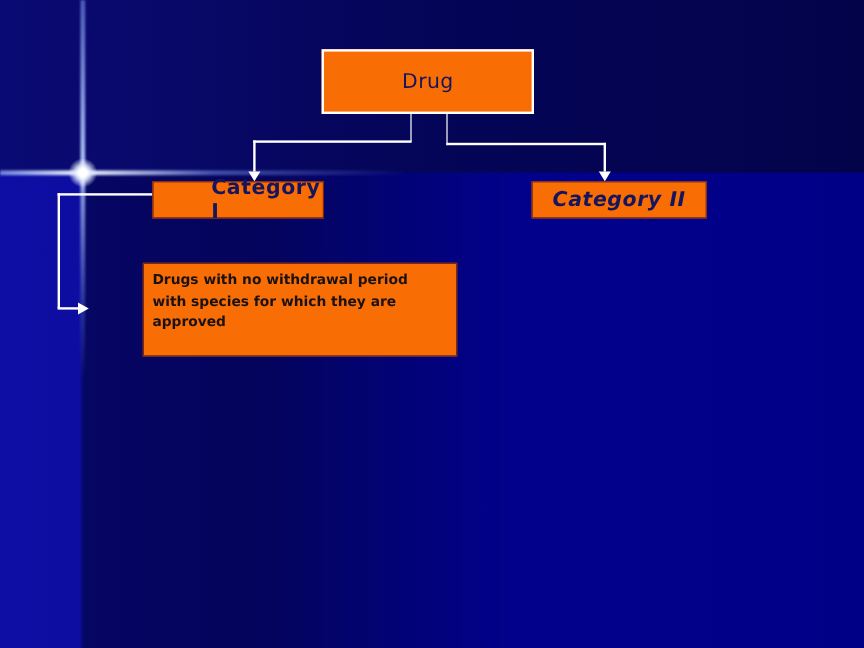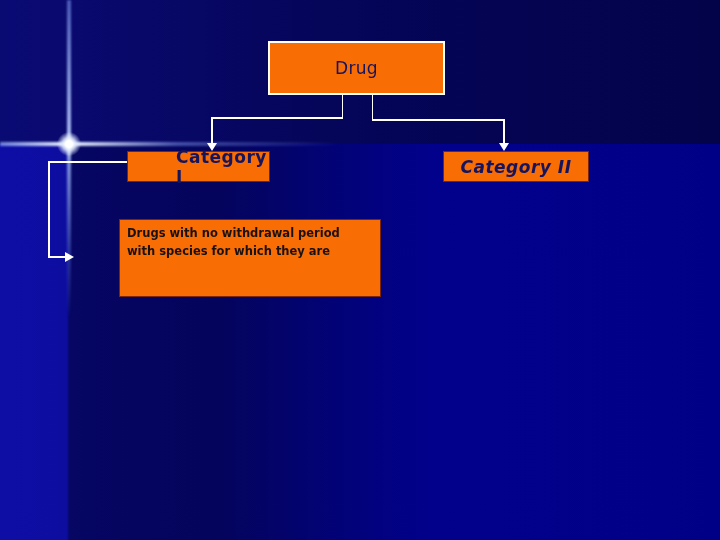--- a/index.html
+++ b/index.html
@@ -119,15 +119,16 @@
   <div class="box cat-box cat1">
     <span>Category I</span>
   </div>
   <div class="box cat-box cat2">
     <span>Category II</span>
   </div>
 
   <div class="box note-box">
     <div>Drugs with no withdrawal period</div>
     <div>with species for which they are</div>
+    <div>approved</div>
   </div>
 
 </div>
 
 </body></html>

